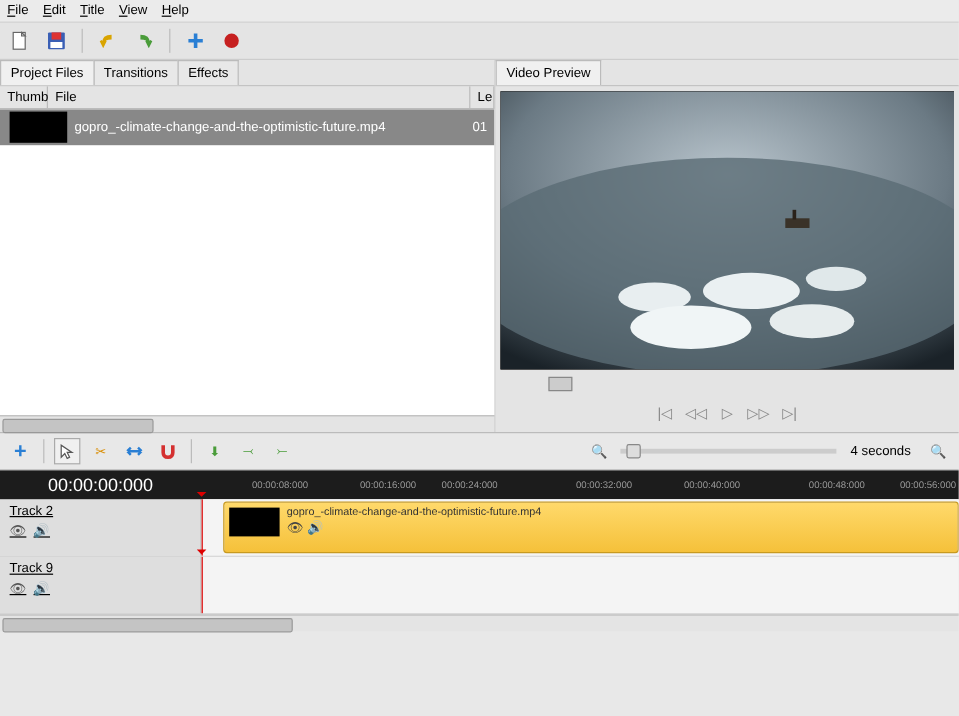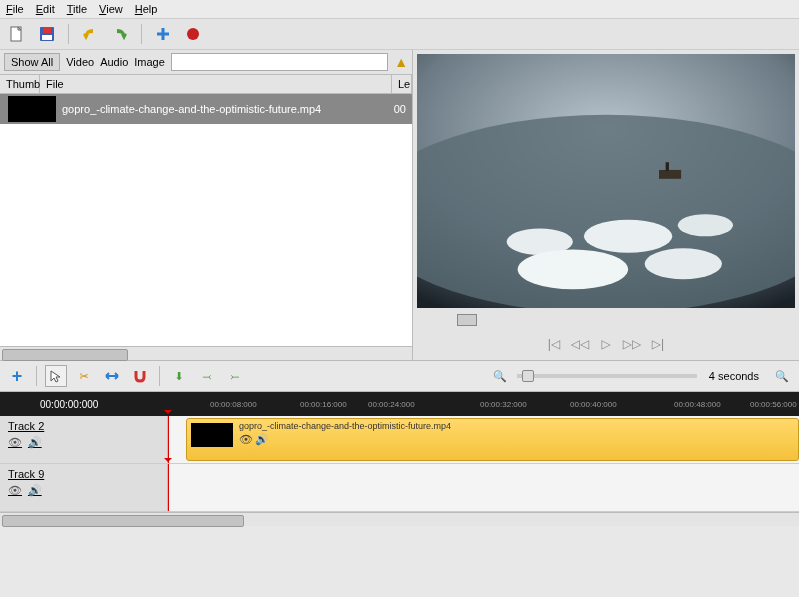--- a/index.html
+++ b/index.html
@@ -37,21 +37,21 @@
 .slider-handle { width: 20px; height: 12px; background: #ccc; border: 1px solid #888; margin-left: 40px; }
 .playback { display: flex; justify-content: center; gap: 6px; padding: 4px; }
 .play-btn { width: 20px; height: 16px; display: flex; align-items: center; justify-content: center; color: #888; cursor: pointer; font-size: 12px; }
 .timeline-toolbar { background: #e8e8e8; border-top: 1px solid #bbb; border-bottom: 1px solid #bbb; padding: 4px 6px; display: flex; align-items: center; gap: 6px; }
 .tl-btn { width: 22px; height: 22px; display: flex; align-items: center; justify-content: center; cursor: pointer; border: 1px solid transparent; }
 .tl-btn.boxed { border: 1px solid #aaa; background: #f0f0f0; }
 .tl-spacer { flex: 1; }
 .zoom-slider { width: 180px; height: 4px; background: #ccc; position: relative; }
 .zoom-handle { position: absolute; left: 5px; top: -4px; width: 12px; height: 12px; background: #ddd; border: 1px solid #888; border-radius: 2px; }
 .ruler { background: #1c1c1c; color: #999; height: 24px; display: flex; align-items: center; font-size: 9px; position: relative; padding-left: 40px; }
-.ruler-time { color: #fff; font-size: 10px; position: absolute; left: 40px; }
+.ruler-time { color: #fff; font-size: 15px; position: absolute; left: 40px; }
 .ruler-tick { position: absolute; font-size: 8px; }
 .tracks { background: #ececec; }
 .track { display: flex; border-bottom: 1px solid #ccc; height: 48px; text-decoration: underline; }
 .track-header { width: 168px; background: #dedede; border-right: 1px solid #bbb; padding: 4px 8px; }
 .track-label { font-size: 11px; margin-bottom: 4px; }
 .track-icons { display: flex; gap: 6px; color: #555; font-size: 11px; }
 .track-body { flex: 1; position: relative; background: #f4f4f4; }
 .playhead { position: absolute; left: 0; top: 0; bottom: 0; width: 1px; background: #d00; }
 .playhead::before { content: ''; position: absolute; top: -6px; left: -4px; border: 4px solid transparent; border-top-color: #d00; }
 .clip { position: absolute; left: 18px; top: 2px; right: 0; bottom: 2px; background: linear-gradient(#ffd96b, #f5c13a); border: 1px solid #c89a20; border-radius: 3px; display: flex; align-items: flex-start; padding: 2px 4px; gap: 6px; }
@@ -104,44 +104,44 @@
     </div>
   <div class="tool-btn">
       <svg width="16" height="16">
         <circle cx="8" cy="8" r="6" fill="#c62020"></circle>
       </svg>
     </div>
 </div>
 
 <div class="main">
   <div class="left-pane">
-    <div class="filter-row">
-      <span class="filter-btn">Show All</span>
-      <span>Video</span>
-      <span>Audio</span>
-      <span>Image</span>
-      <input type="text" style="">
-      <span style="color:#c90;font-size:14px;">▲</span>
+    <div class="tabs">
+      <div class="tab active">Project Files</div>
+      <div class="tab">Transitions</div>
+      <div class="tab">Effects</div>
     </div>
     <div class="col-headers">
       <div class="col-h col-thumb">Thumb</div>
       <div class="col-h col-file">File</div>
       <div class="col-h col-len">Le</div>
     </div>
     <div class="file-list">
       <div class="file-row">
         <div class="file-thumb"></div>
         <div class="file-name">gopro_-climate-change-and-the-optimistic-future.mp4</div>
-        <div style="padding:0 4px">00</div>
+        <div style="padding:0 4px">01</div>
       </div>
     </div>
     <div class="scrollbar-h"></div>
   </div>
 
   <div class="right-pane">
+    <div class="tabs">
+        <div class="tab active">Video Preview</div>
+      </div>
     <div class="preview-area">
       <div class="preview-canvas">
         <svg viewBox="0 0 380 230" preserveAspectRatio="xMidYMid slice">
           <defs>
             <radialGradient id="sky" cx="50%" cy="30%" r="80%">
                 <stop offset="0%" stop-color="#b8c4cc"></stop>
                 <stop offset="60%" stop-color="#6b7a84"></stop>
                 <stop offset="100%" stop-color="#1a2228"></stop>
               </radialGradient>
           </defs>

